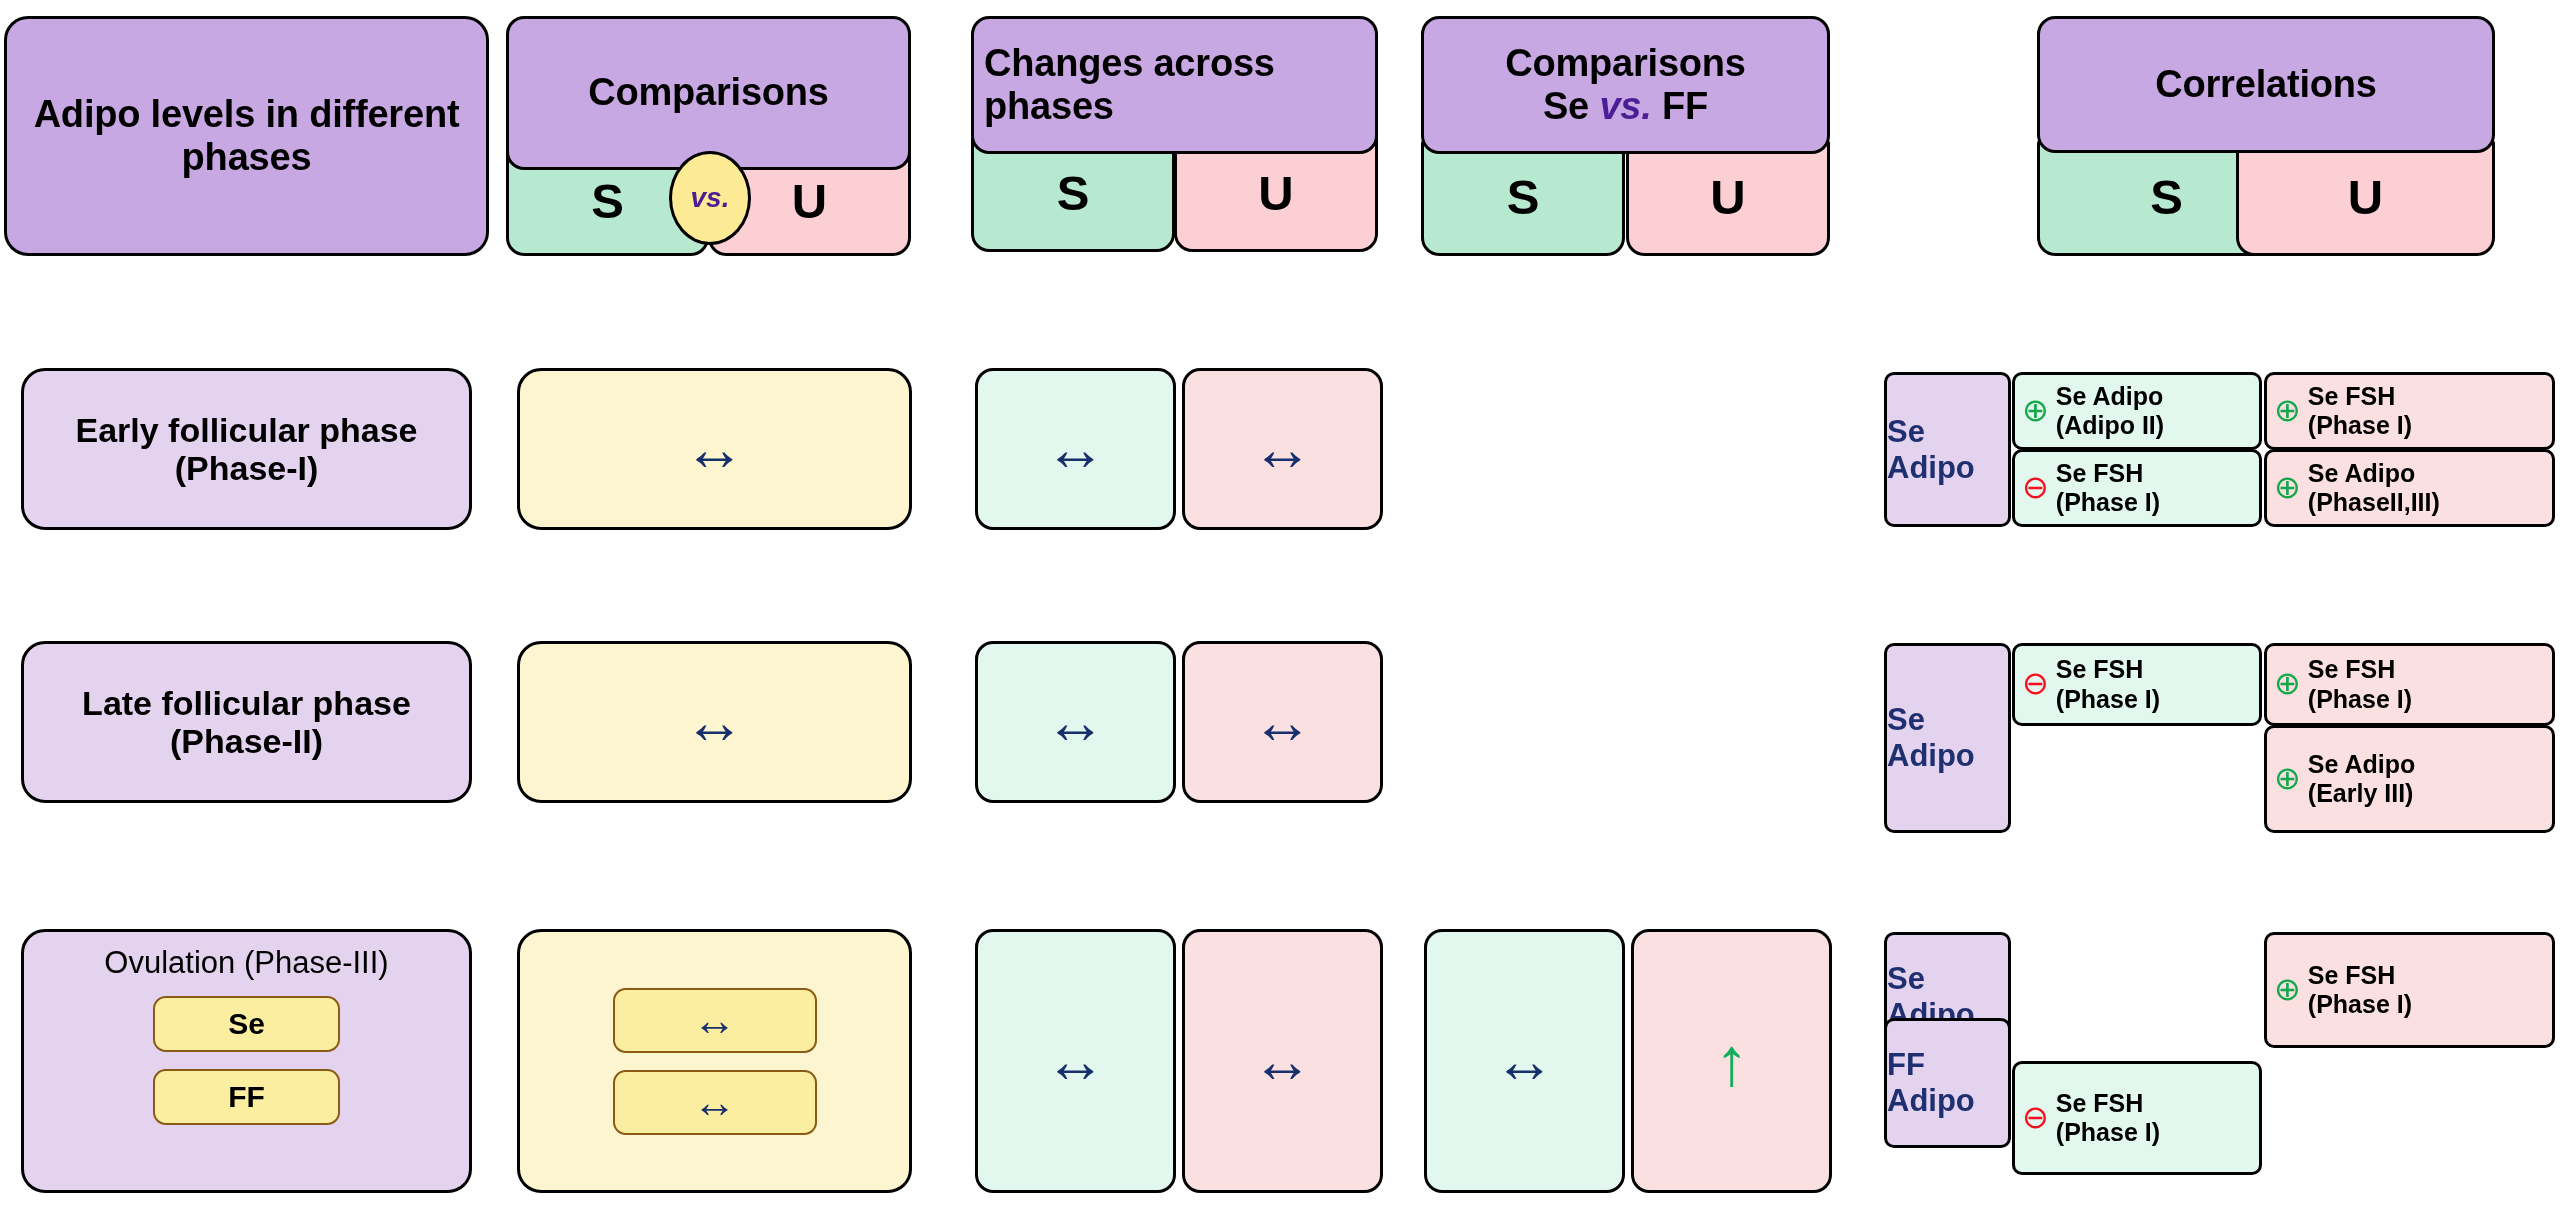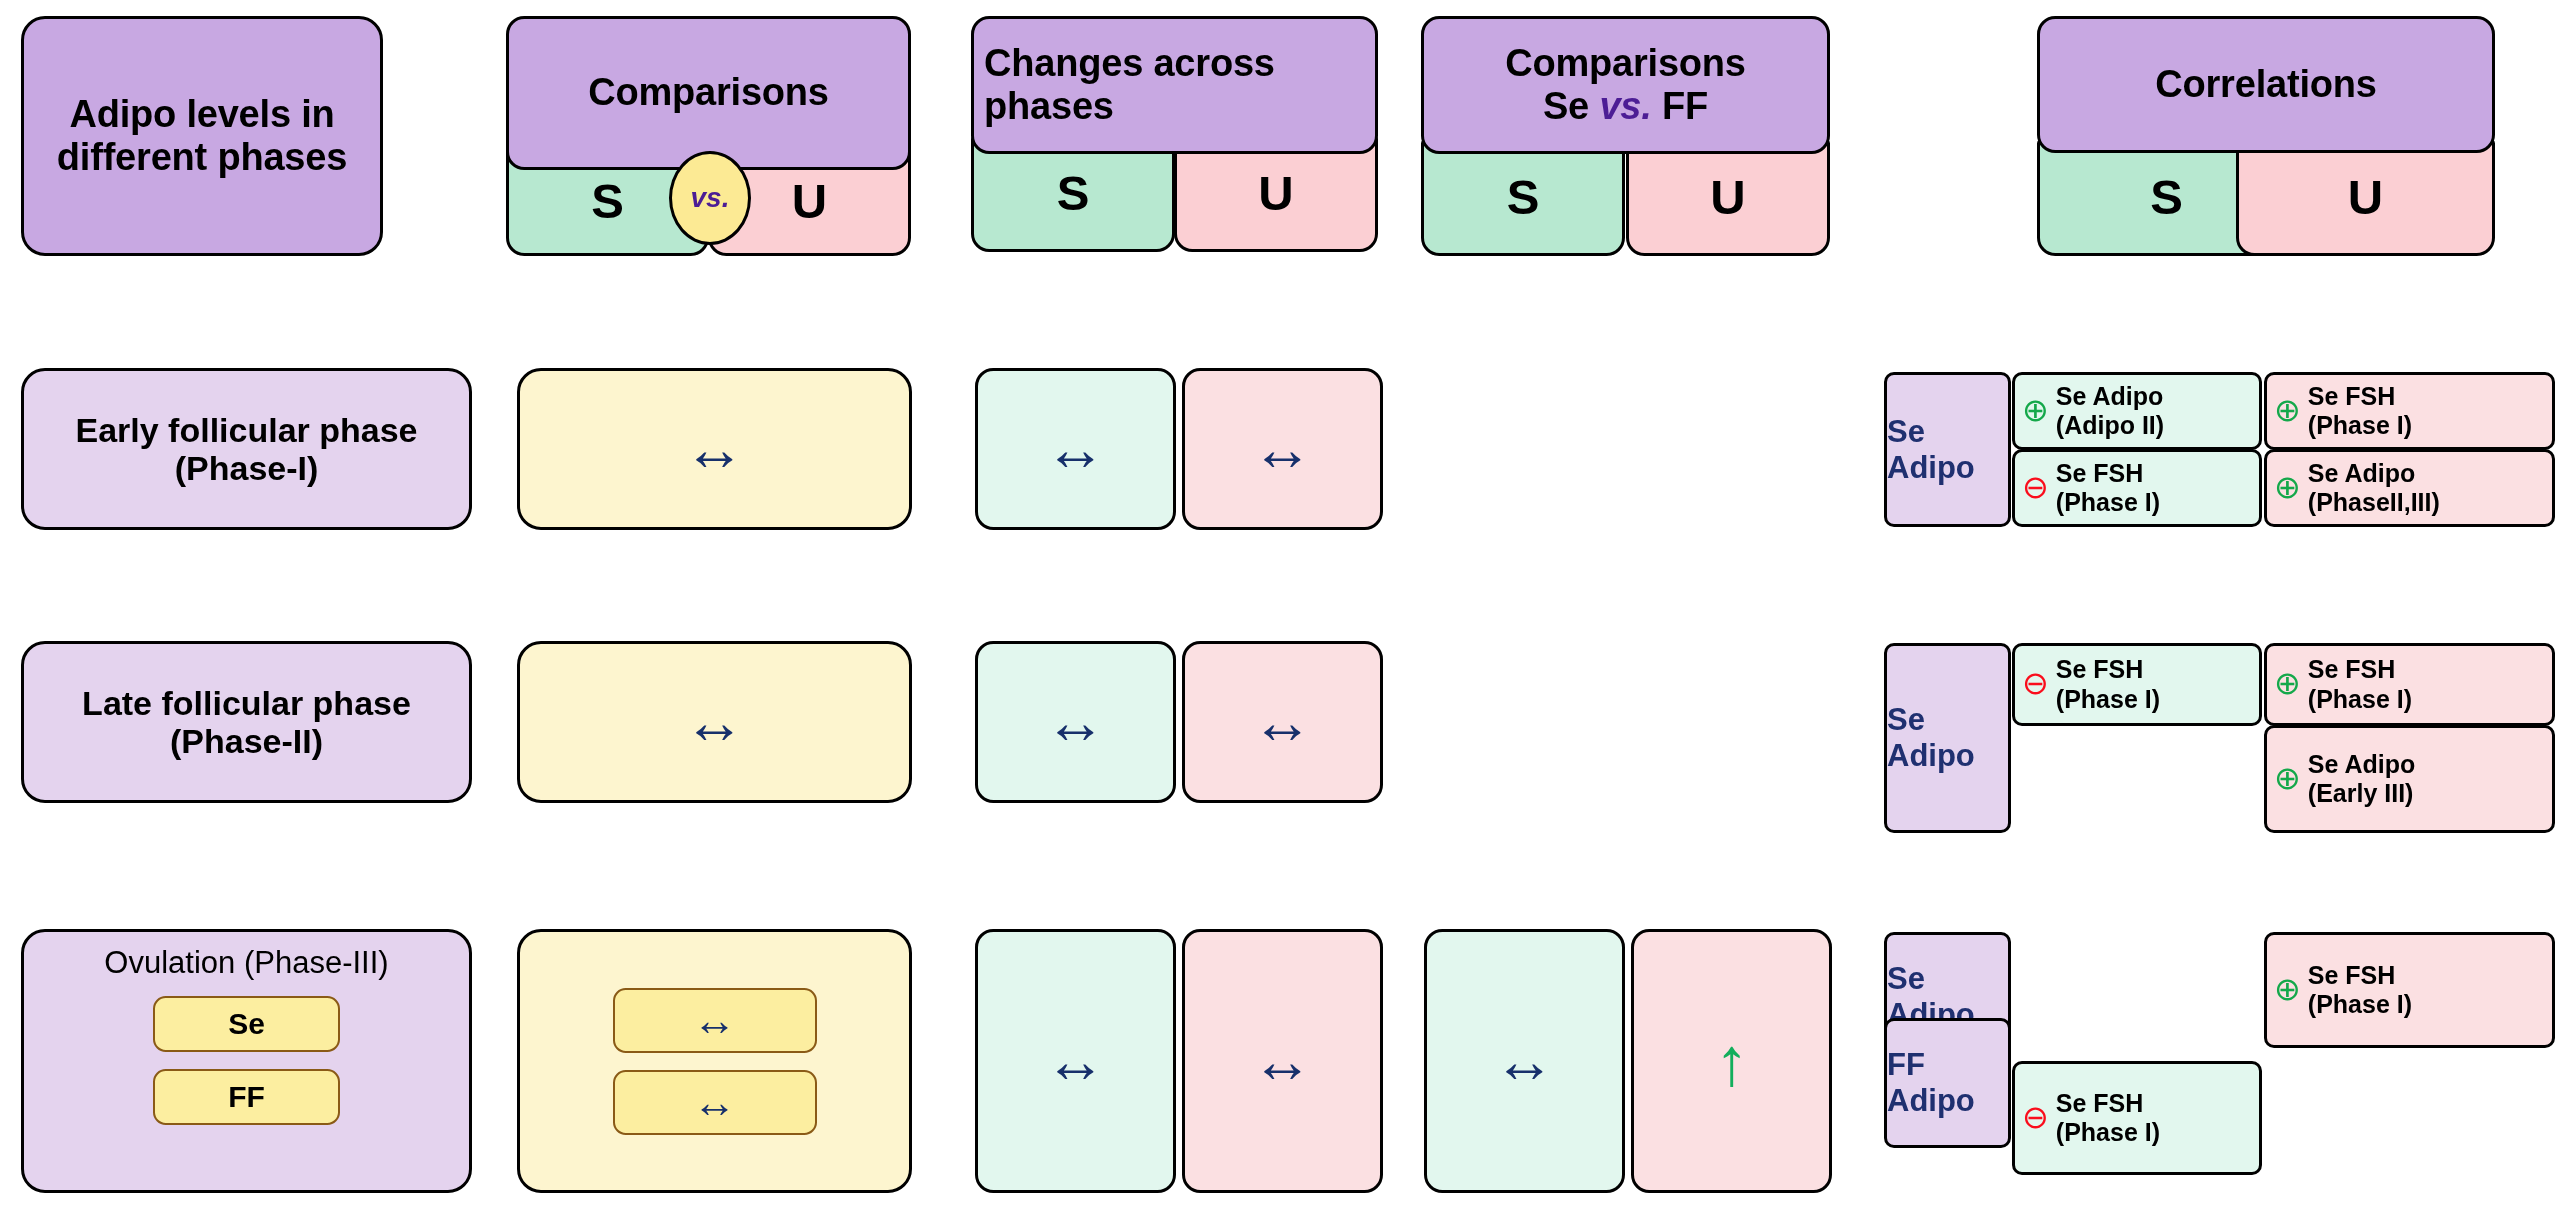--- a/index.html
+++ b/index.html
@@ -97,21 +97,21 @@
 
   .lbl-cell{
     position:absolute;box-sizing:border-box;
     border:3.5px solid #000;border-radius:10px;
     display:flex;align-items:center;justify-content:center;
   }
 </style>
 </head>
 <body>
 
-<div class="bx r-lg pp-head" style="left:21px;top:15.5px;width:362px;height:240px;align-items:center;">
+<div class="bx r-lg pp-head" style="left:4px;top:15.5px;width:485px;height:240px;align-items:center;">
   <span class="t-head">Adipo levels in different phases</span>
 </div>
 
 <div style="position:absolute;left:506px;top:15.5px;width:405px;height:240px;">
   <div class="hd-title pp-head" style="height:154px;">
     <span class="t-head">Comparisons</span>
   </div>
   <div class="hd-su hd-s gr-head" style="width:203px;height:109px;">
     <span class="t-su">S</span>
   </div>

